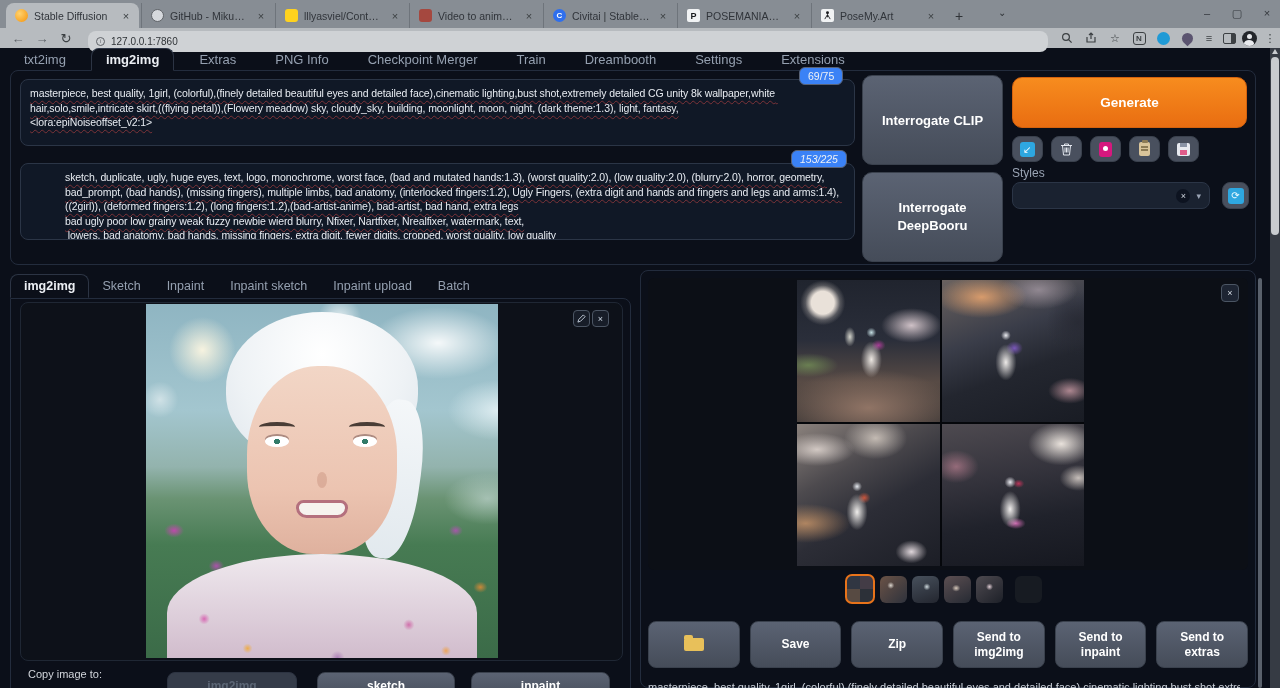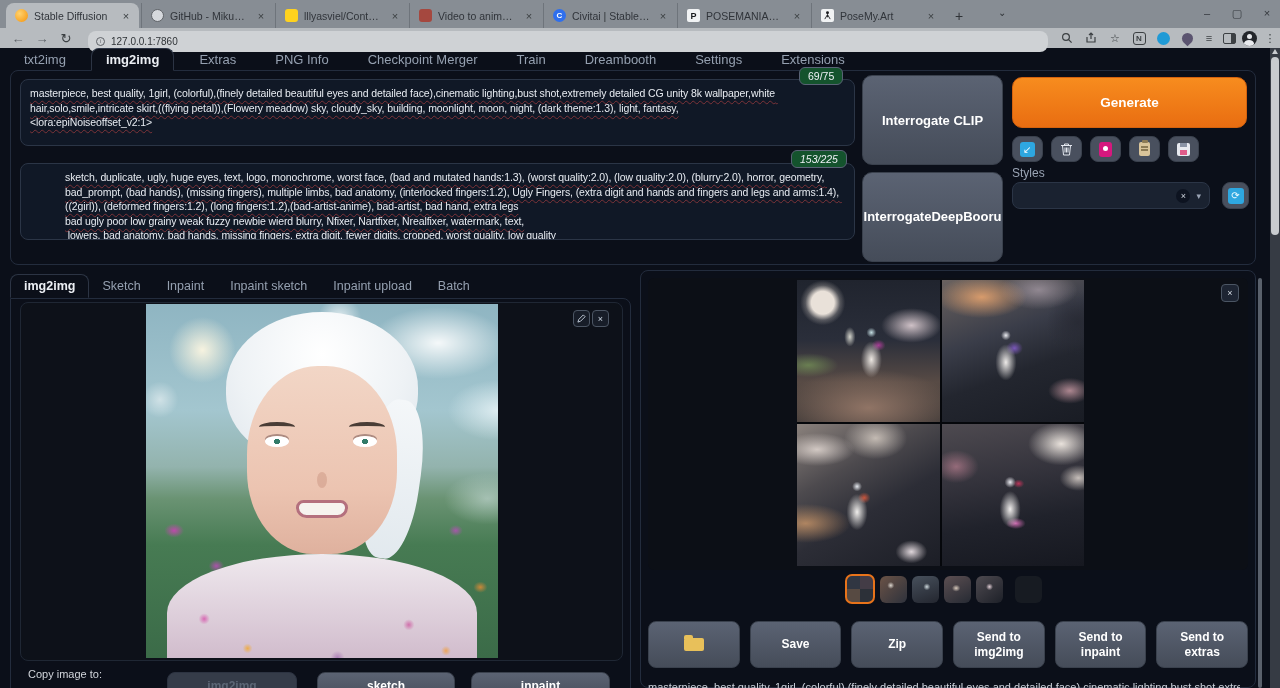--- a/index.html
+++ b/index.html
@@ -62,31 +62,31 @@
     border-bottom:1px solid #0b0f19;border-radius:8px 8px 0 0;}
   .top-panel{position:absolute;left:10px;top:70px;width:1246px;height:195px;border:1px solid #232c3d;border-radius:8px;}
 
   
   .ta{position:absolute;background:#101826;border:1px solid #2b3546;border-radius:8px;color:#e7ebf1;
     font-size:10.5px;line-height:14.6px;padding:6px 9px;white-space:pre-wrap;overflow:hidden;letter-spacing:-.1px;}
   .ta .misspell{text-decoration:underline;text-decoration-style:wavy;text-decoration-color:rgba(201,70,70,.55);
     text-decoration-thickness:1px;text-underline-offset:2.5px;}
   #prompt-box{left:20px;top:79px;width:835px;height:67px;}
   #negative-box{left:20px;top:163px;width:835px;height:77px;padding-left:44px;}
-  .counter{position:absolute;background:#14532d;border:1px solid #596275;border-radius:6px;color:#eef1f5;
+  .counter{position:absolute;background:#3b82f6;border:1px solid #596275;border-radius:6px;color:#eef1f5;
     font-size:10.5px;padding:2px 8px;z-index:2;}
   #counter-prompt{left:799px;top:67px;}
   #counter-negative{left:791px;top:150px;font-style:italic;}
 
   
   .graybtn{background:linear-gradient(180deg,#5b6373,#454c59);border:1px solid #3a414d;border-radius:10px;
     color:#fff;font-weight:600;display:flex;align-items:center;justify-content:center;text-align:center;}
   #interrogate-clip{position:absolute;left:862px;top:75px;width:141px;height:90px;font-size:13px;}
   #interrogate-deepbooru{position:absolute;left:862px;top:172px;width:141px;height:90px;font-size:13px;
-    flex-direction:row;line-height:18px;}
+    flex-direction:column;line-height:18px;}
   #generate-btn{position:absolute;left:1012px;top:77px;width:235px;height:51px;border-radius:10px;
     background:linear-gradient(180deg,#f78c1e,#e96d11);border:1px solid #d4620e;color:#fff;font-weight:bold;
     font-size:13.5px;display:flex;align-items:center;justify-content:center;}
   .toolrow{position:absolute;left:1012px;top:136px;display:flex;gap:8px;}
   .minibtn{width:31px;height:26px;background:#49505e;border:1px solid #3a414d;border-radius:8px;
     display:flex;align-items:center;justify-content:center;}
   .ic-paste{width:15px;height:15px;border-radius:3px;background:#2ea7e0;color:#fff;font-size:10px;
     display:flex;align-items:center;justify-content:center;}
   .ic-card{width:13px;height:15px;border-radius:3px;background:#d6187e;position:relative;}
   .ic-card:after{content:"";position:absolute;left:4px;top:4px;width:5px;height:5px;border-radius:50%;background:#fff;}

